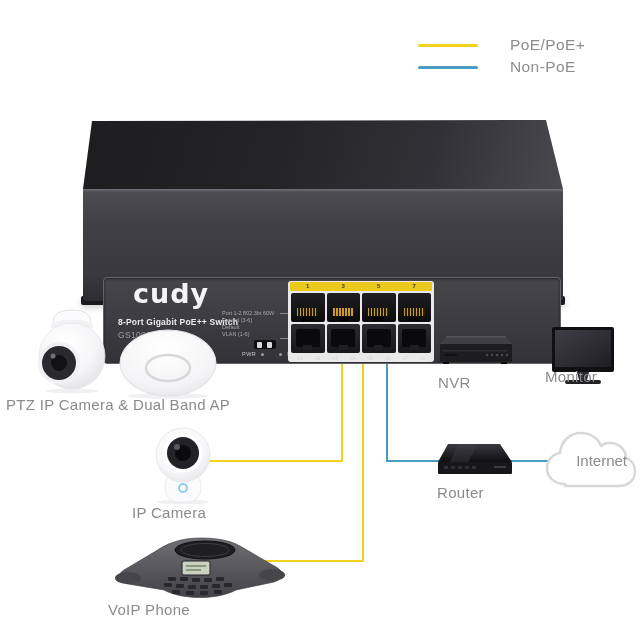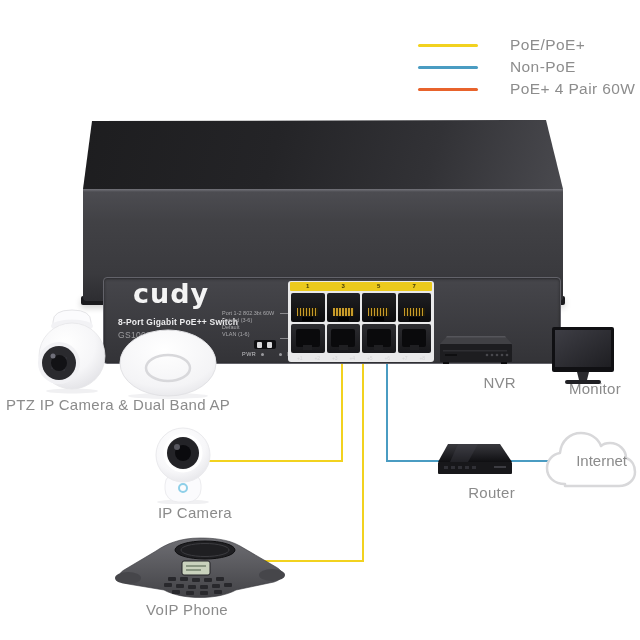--- a/index.html
+++ b/index.html
@@ -51,40 +51,36 @@
   .port.top::after{content:"";position:absolute;left:34%;right:34%;bottom:3%;height:16%;background:#000;}
   .port.bot{background:linear-gradient(#2c2c30,#17171a);}
   .port.bot::before{content:"";position:absolute;left:14%;right:14%;top:18%;bottom:22%;
           background:#0a0a0c;border-radius:2px;}
   .port.bot::after{content:"";position:absolute;left:36%;right:36%;bottom:10%;height:16%;background:#1f1f22;}
   .plabel-row{display:flex;margin:1px 3px 0;}
   .plabel-row span{flex:1;text-align:center;font-size:5px;line-height:8px;color:#d4d4d6;}
   
   .dev{position:absolute;z-index:3;}
   .dev-label{position:absolute;z-index:4;font-size:15px;color:#8b8b8b;letter-spacing:.3px;
-          text-align:right;white-space:nowrap;}
+          text-align:left;white-space:nowrap;}
   .cloud-label{position:absolute;z-index:4;font-size:15px;color:#8b8b8b;text-align:right;}
 </style>
 </head>
 <body>
 
 <div class="canvas">
 
   <div class="legend">
     <div class="legend-row">
       <div class="legend-line" style="background: rgb(242, 210, 31);"></div>
       <span class="legend-label">PoE/PoE+</span>
     </div>
     <div class="legend-row">
       <div class="legend-line" style="background: rgb(74, 156, 194);"></div>
       <span class="legend-label">Non-PoE</span>
-    </div>
-    <div class="legend-row">
-      <div class="legend-line" style="background: rgb(232, 99, 44);"></div>
-      <span class="legend-label">PoE+ 4 Pair 60W</span>
     </div>
   </div>
 
   <div class="cable v" style="left: 386px; top: 323px; height: 139px; background: rgb(74, 156, 194);"></div>
   <div class="cable h" style="left: 387px; top: 350px; width: 58px; background: rgb(74, 156, 194);"></div>
   <div class="cable h" style="left: 506px; top: 350px; width: 48px; background: rgb(74, 156, 194);"></div>
   <div class="cable h" style="left: 387px; top: 460px; width: 58px; background: rgb(74, 156, 194);"></div>
   <div class="cable h" style="left: 505px; top: 460px; width: 55px; background: rgb(74, 156, 194);"></div>
 
   <div class="cable v" style="left: 302px; top: 308px; height: 44px; background: rgb(232, 99, 44);"></div>
@@ -300,16 +296,16 @@
     <path d="M26 64 C15 64 8 57 8 48 C8 40 14 34 21 33 C22 21 31 13 42 13
              C51 13 59 18 62 26 C64 24 68 23 71 23 C80 23 87 30 87 38
              C93 40 96 46 96 52 C96 60 89 66 80 66 L26 66 Z" fill="#ffffff" stroke="#d8d8da" stroke-width="2.5" stroke-linejoin="round"></path>
   </svg>
   <div class="cloud-label" style="left:551px;top:452px;width:76px;">Internet</div>
 
   <div class="dev-label" style="left:6px;top:396px;width:222px;">PTZ IP Camera &amp; Dual Band AP</div>
   <div class="dev-label" style="left:132px;top:504px;width:100px;">IP Camera</div>
   <div class="dev-label" style="left:108px;top:601px;width:120px;">VoIP Phone</div>
   <div class="dev-label" style="left:438px;top:374px;width:78px;">NVR</div>
-  <div class="dev-label" style="left:545px;top:380px;width:76px;">Monitor</div>
+  <div class="dev-label" style="left:545px;top:368px;width:76px;">Monitor</div>
   <div class="dev-label" style="left:437px;top:484px;width:78px;">Router</div>
 
 </div>
 
 </body></html>

